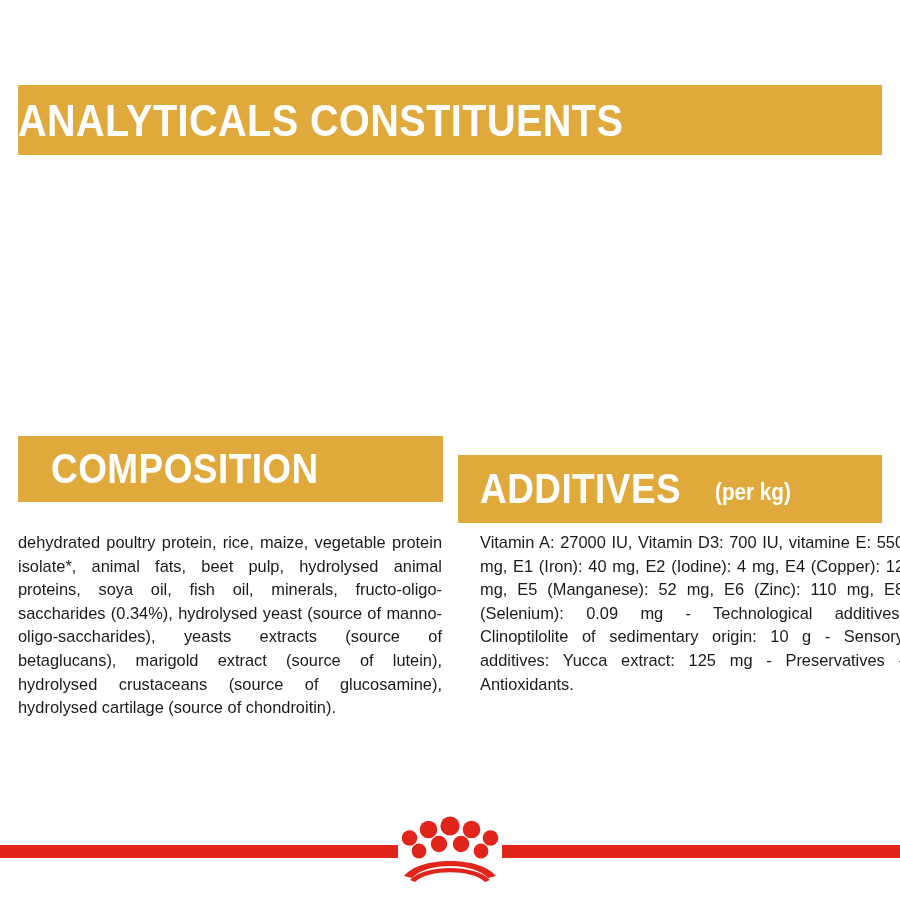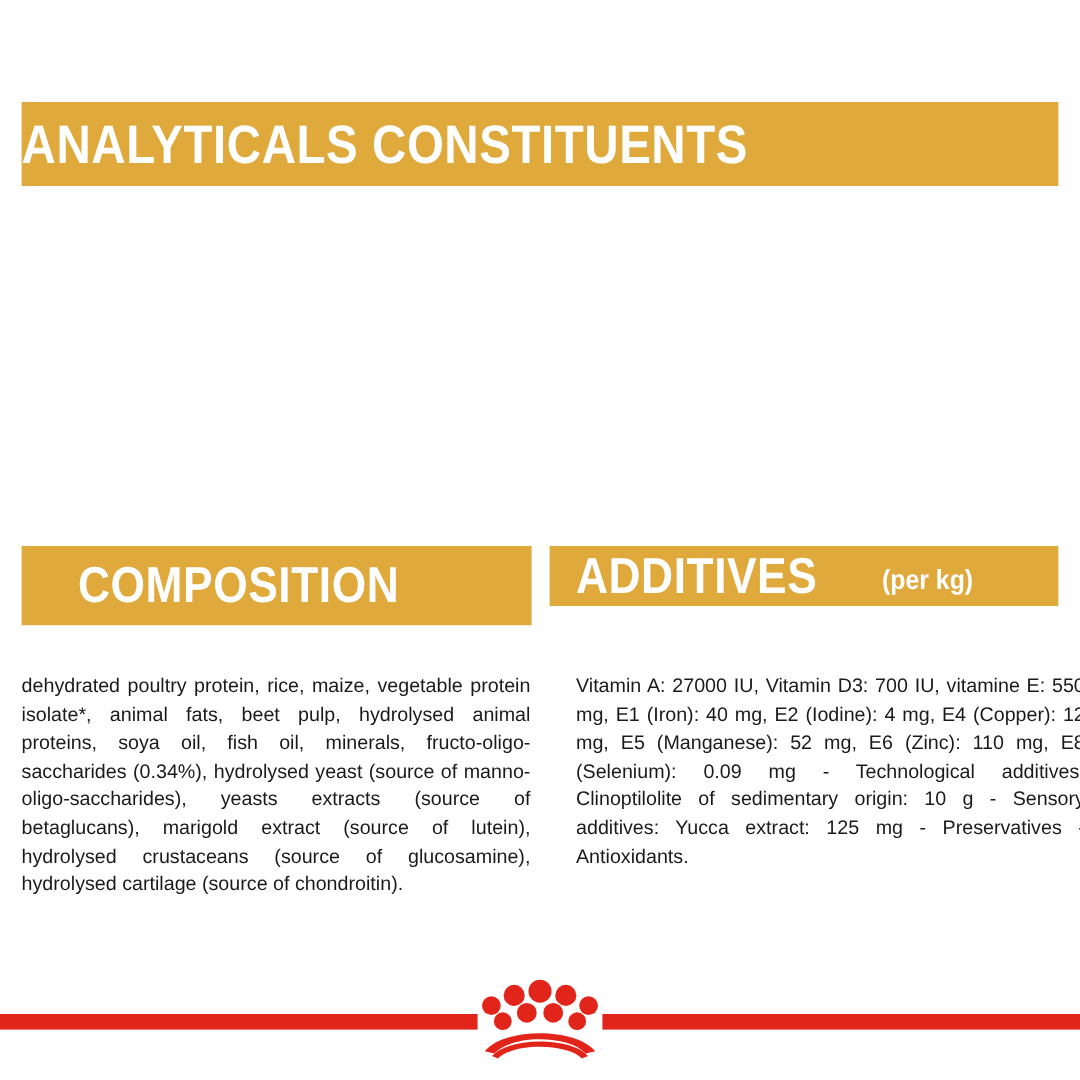--- a/index.html
+++ b/index.html
@@ -98,35 +98,34 @@
     line-height: 31px;
     color: #15100d;
     transform: scaleX(0.92);
     transform-origin: left center;
     white-space: nowrap;
   }
 
   
   #composition-banner {
     left: 18px;
-    top: 455px;
+    top: 436px;
     width: 425px;
     height: 66px;
-    padding-left: 47px;
+    padding-left: 33px;
   }
   #composition-banner .banner-title {
     font-size: 42px;
   }
   #additives-banner {
     left: 458px;
     top: 455px;
     width: 424px;
-    height: 50px;
+    height: 68px;
     padding-left: 22px;
-    gap: 20px;
   }
   #additives-banner .banner-title {
     font-size: 42px;
   }
   .banner-suffix {
     color: #ffffff;
     font-family: "Liberation Sans Narrow", "Liberation Sans", sans-serif;
     font-weight: bold;
     font-size: 23px;
     transform: scaleX(0.9);
@@ -139,21 +138,20 @@
 
   
   .body-col {
     position: absolute;
     top: 531px;
     font-size: 16.4px;
     line-height: 23.6px;
     color: #1a1a1a;
     text-align: justify;
     font-family: "Liberation Sans", sans-serif;
-    margin-top: 30px;
   }
   #composition-text {
     left: 18px;
     width: 424px;
   }
   #additives-text {
     left: 480px;
     width: 424px;
   }
 

